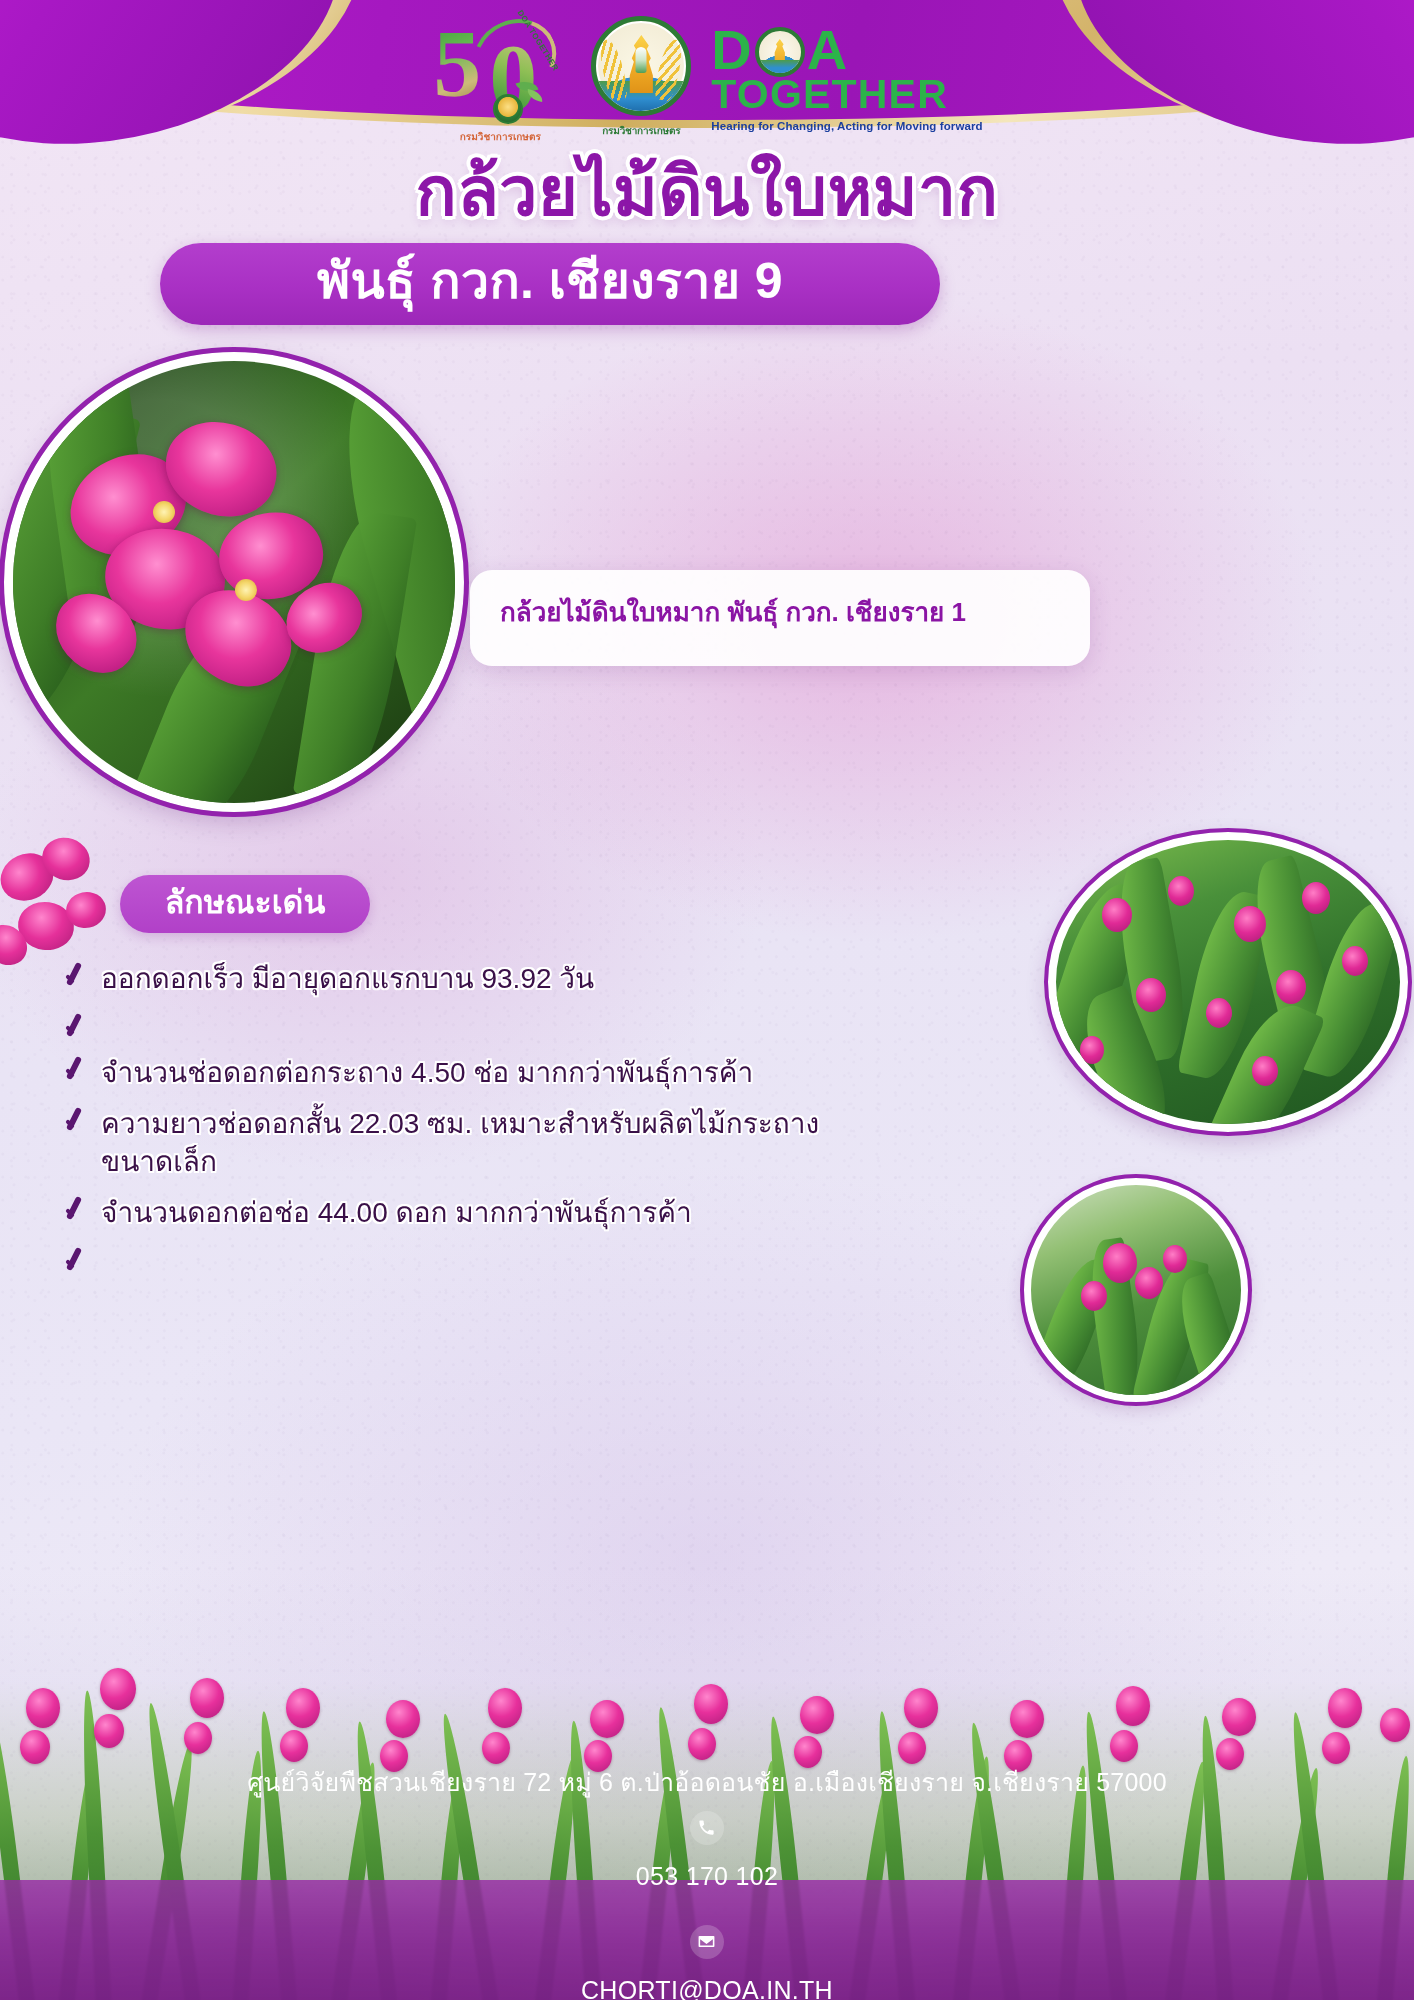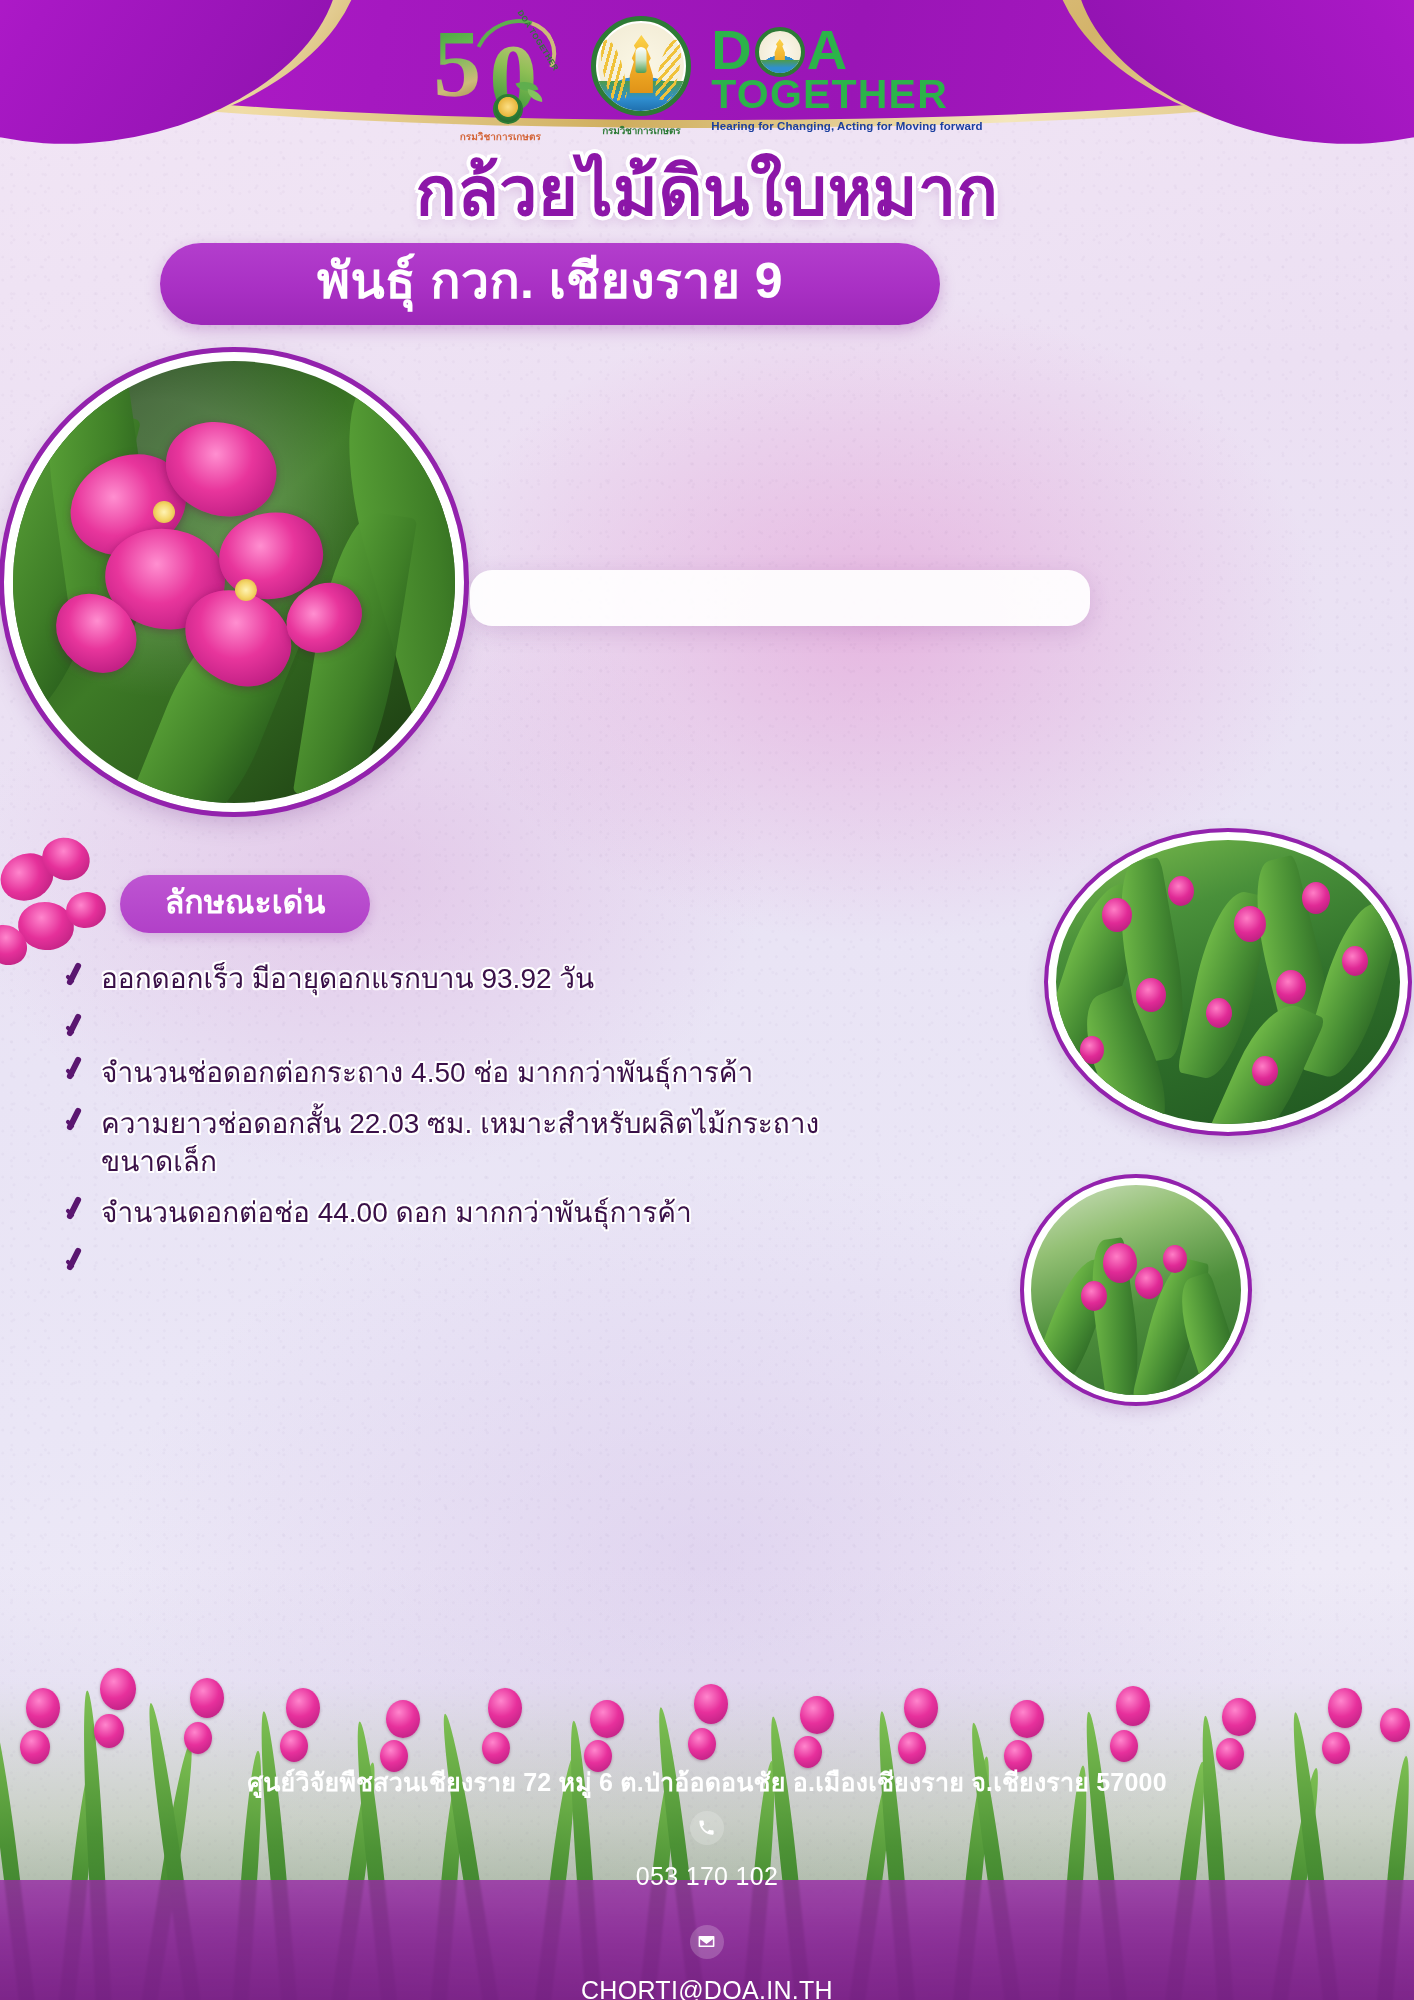--- a/index.html
+++ b/index.html
@@ -351,21 +351,21 @@
   }
 
   
   .footer {
     position:absolute; left:0; bottom:0; width:1414px; height:120px; z-index:10;
     background:linear-gradient(180deg, rgba(151,40,166,.80) 0%, rgba(140,34,155,.88) 45%, rgba(126,28,140,.92) 100%);
     display:flex; flex-direction:column; align-items:center; justify-content:center; gap:9px;
     backdrop-filter:blur(1px);
   }
   .foot-addr {
-    font-size:25px; font-weight:700; color:#fff; letter-spacing:.2px;
+    font-size:25px; font-weight:400; color:#fff; letter-spacing:.2px;
   }
   .foot-row {
     display:flex; align-items:center; gap:17px;
     font-size:25px; font-weight:400; color:#fff; letter-spacing:.3px;flex-direction:column;
   }
   .fi {
     width:34px; height:34px; border-radius:50%;
     background:rgba(255,255,255,.20);
     display:inline-flex; align-items:center; justify-content:center;
     flex:0 0 auto;
@@ -453,20 +453,21 @@
     <span class="pc-f" style="left:206px;top:152px;width:104px;height:86px;transform:rotate(-12deg);"></span>
     <span class="pc-f" style="left:170px;top:232px;width:110px;height:90px;transform:rotate(28deg);"></span>
     <span class="pc-c" style="left:222px;top:218px;"></span>
 
     <span class="pc-f" style="left:272px;top:224px;width:78px;height:66px;transform:rotate(-34deg);"></span>
     <span class="pc-f" style="left:40px;top:236px;width:86px;height:72px;transform:rotate(40deg);"></span>
   </div>
 
 
   <div class="card">
+    <div class="card-head">กล้วยไม้ดินใบหมาก พันธุ์ กวก. เชียงราย 1</div>
   </div>
 
   <div class="photo-field">
     <span class="pf-leaf" style="left:10px;top:40px;width:60px;height:180px;transform:rotate(18deg);"></span>
     <span class="pf-leaf" style="left:70px;top:20px;width:52px;height:200px;transform:rotate(-10deg);"></span>
     <span class="pf-leaf" style="left:140px;top:50px;width:58px;height:190px;transform:rotate(12deg);"></span>
     <span class="pf-leaf" style="left:210px;top:18px;width:54px;height:205px;transform:rotate(-14deg);"></span>
     <span class="pf-leaf" style="left:268px;top:60px;width:56px;height:180px;transform:rotate(16deg);"></span>
     <span class="pf-leaf" style="left:40px;top:150px;width:60px;height:150px;transform:rotate(-22deg);"></span>
     <span class="pf-leaf" style="left:180px;top:160px;width:62px;height:150px;transform:rotate(24deg);"></span>

